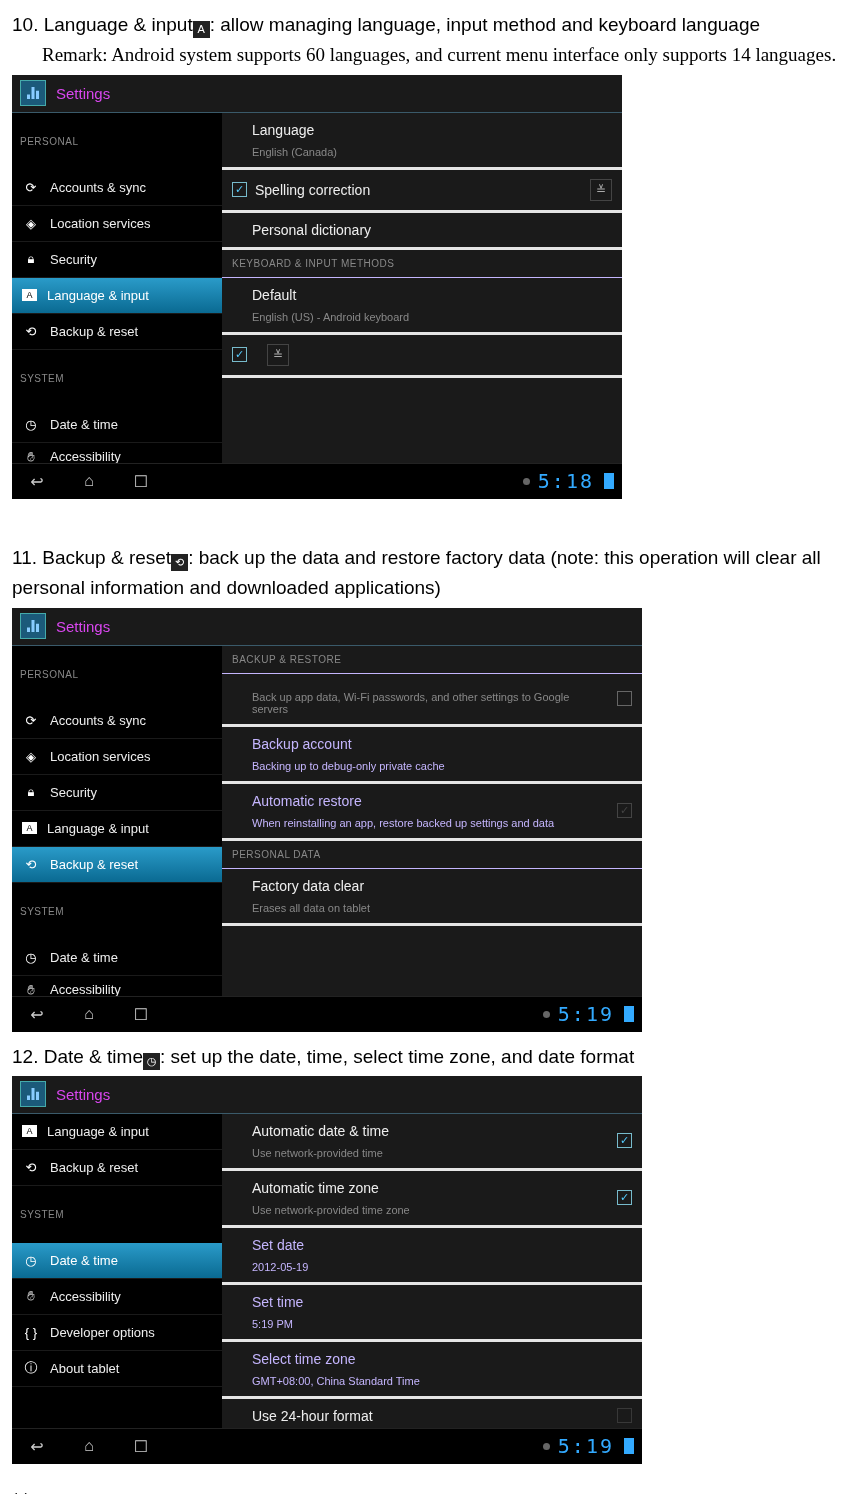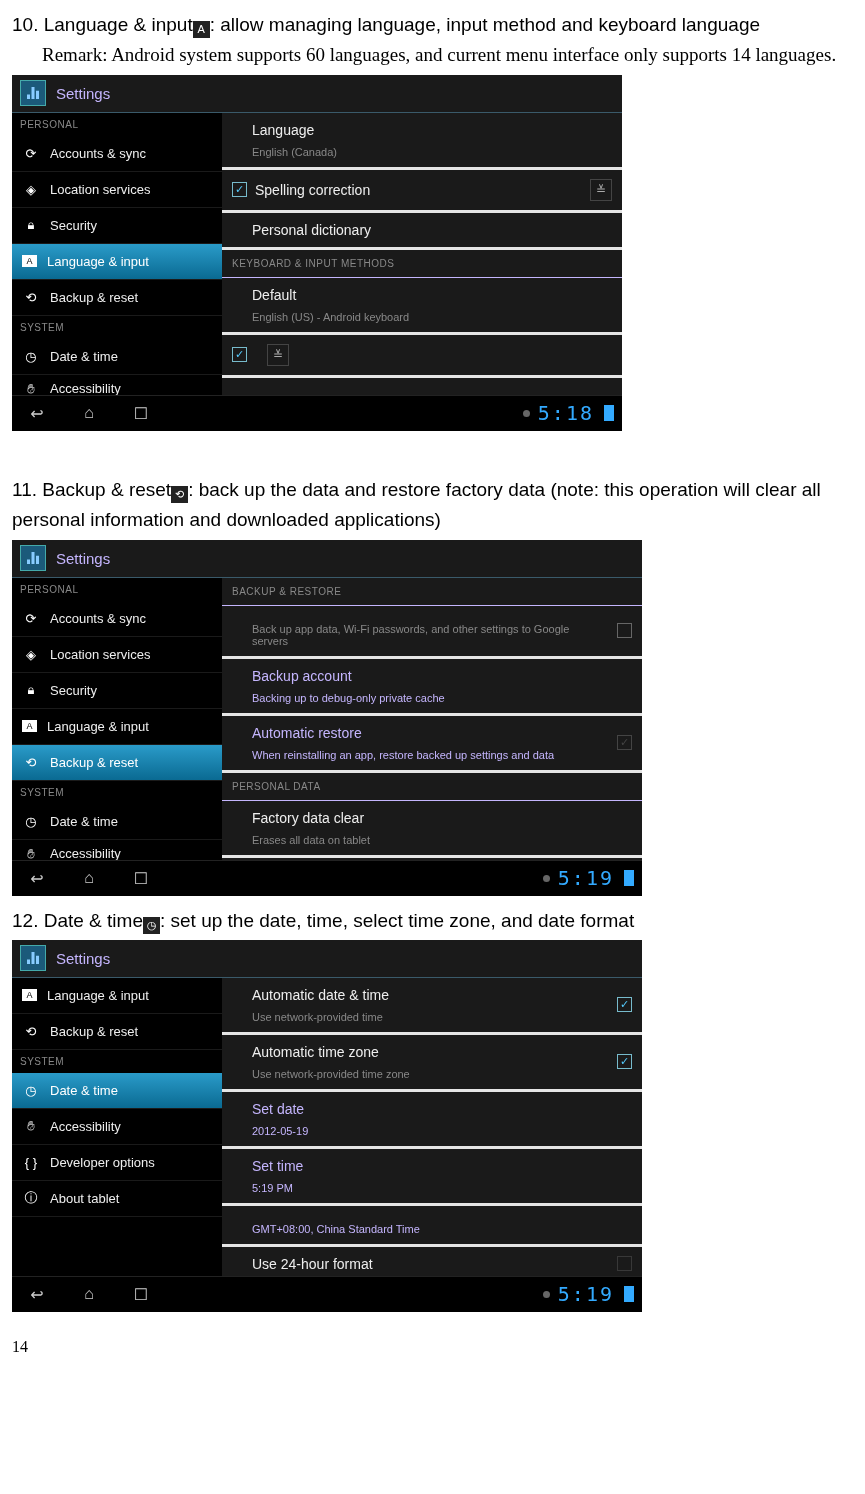--- a/index.html
+++ b/index.html
@@ -3,24 +3,24 @@
 <meta charset="utf-8">
 <style>
 *{box-sizing:border-box;margin:0;padding:0;font-family:Arial,sans-serif}
 body{background:#fff;width:865px;margin:0 auto;padding:10px 12px 30px}
 .doc-text{font-family:"Times New Roman",serif;font-size:19px;line-height:1.6;color:#000}
 .indent{margin-left:30px}
 .inline-icon{display:inline-block;width:17px;height:17px;background:#222;vertical-align:-2px;font-size:11px;line-height:17px;text-align:center;color:#fff}
 .screenshot{background:#000;width:610px;margin:4px 0 10px;color:#fff;font-size:0}
 .ss-header{display:flex;align-items:center;height:38px;padding:0 8px;background:#1a1a1a;border-bottom:1px solid #3a5a6a}
 .ss-header .sicon{width:26px;height:26px;background:#1b5a7a;border:1px solid #4aa;margin-right:10px;display:flex;align-items:center;justify-content:center}
-.ss-title{font-size:15px;color:#c4b5fd;font-weight:500}
+.ss-title{font-size:15px;color:#d946ef;font-weight:500}
 .ss-body{display:flex;min-height:230px}
 .sidebar{width:210px;background:#000;font-size:13px}
-.sgroup{color:#888;font-size:10px;padding:6px 8px;letter-spacing:.5px}
+.sgroup{color:#888;font-size:10px;padding:23px 8px;letter-spacing:.5px}
 .sitem{display:flex;align-items:center;height:36px;padding:0 10px;border-bottom:1px solid #1a1a1a;color:#eee;font-size:13px}
 .sitem .icn{width:18px;height:16px;margin-right:10px;display:flex;align-items:center;justify-content:center;font-size:13px;color:#fff}
 .sitem.active{background:linear-gradient(#2a9bc9,#0a6a92);color:#fff}
 .content{flex:1;background:#1a1a1a;font-size:13px}
 .citem{padding:9px 10px 9px 30px;border-bottom:3px solid #e5e5e5;position:relative;display:flex;align-items:center}
 .citem .ctxt{flex:1}
 .citem .ct{color:#eee;font-size:14px}
 .citem .cs{color:#888;font-size:11px;margin-top:8px}
 .citem.disabled .ct,.citem.disabled .cs{color:#c4b5fd}
 .chk{width:15px;height:15px;border:1px solid #7bc;margin-right:8px;display:flex;align-items:center;justify-content:center;font-size:11px;color:#5cf}
@@ -281,20 +281,21 @@
           </div>
         </div>
       <div class="citem disabled">
           <div class="ctxt">
             <div class="ct">Set time</div>
             <div class="cs">5:19 PM</div>
           </div>
         </div>
       <div class="citem disabled">
           <div class="ctxt">
+            <div class="ct">Select time zone</div>
             <div class="cs">GMT+08:00, China Standard Time</div>
           </div>
         </div>
       <div class="citem" style="border-bottom:none;padding-bottom:4px">
           <div class="ctxt">
             <div class="ct">Use 24-hour format</div>
           </div>
           <div class="chk empty" style="opacity:.4"></div>
         </div>
     </div>

